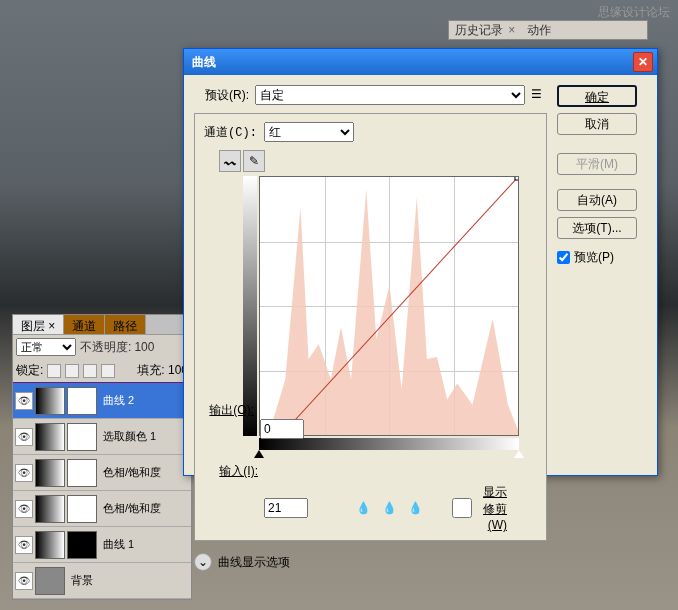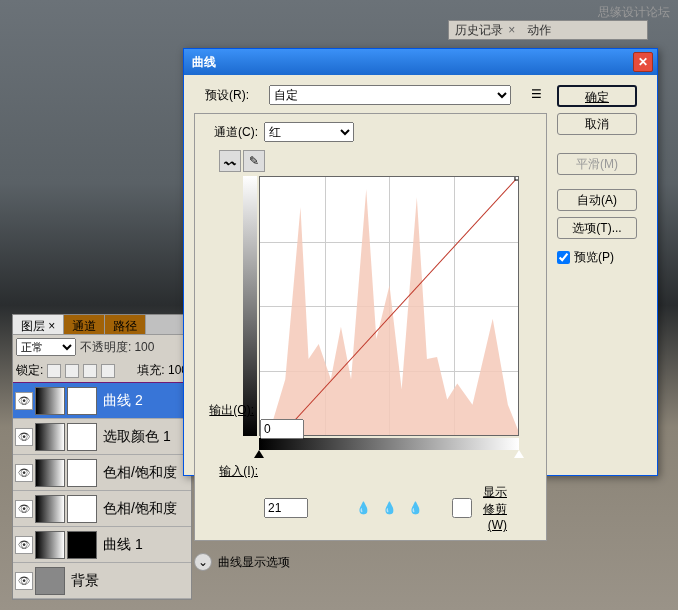--- a/index.html
+++ b/index.html
@@ -24,39 +24,39 @@
 .layers-lock { display: flex; padding: 3px; gap: 4px; align-items: center; border-bottom: 1px solid #701a75; font-size: 11px; }
 .layers-lock .lock-icon { width: 14px; height: 14px; border: 1px solid #999; background: #eee; }
 
 .layer-row { display: flex; align-items: center; height: 36px; border-bottom: 1px solid #aaa; padding: 2px; }
 .layer-row.selected { background: #3875d7; color: #fff; }
 .layer-eye { width: 18px; height: 18px; border: 1px solid #999; background: #fff; margin-right: 2px; display: flex; align-items: center; justify-content: center; }
 .layer-eye::before { content: "👁"; font-size: 10px; color: #333; }
 .layer-thumb { width: 30px; height: 28px; background: linear-gradient(90deg, #000, #fff); border: 1px solid #666; margin-right: 2px; }
 .layer-thumb.white { background: #fff; }
 .layer-thumb.black { background: #000; }
-.layer-name { font-size: 14px; margin-left: 4px; }
+.layer-name { font-size: 11px; margin-left: 4px; }
 
 .curves-dialog { position: absolute; top: 48px; left: 183px; width: 475px; height: 428px; background: #ece9d8; border: 1px solid #0054e3; box-shadow: 2px 2px 8px rgba(0,0,0,0.4); }
 .titlebar { height: 26px; background: linear-gradient(180deg, #3b91f7 0%, #2b7de2 50%, #1c6ad0 100%); display: flex; align-items: center; padding: 0 4px; color: #fff; font-weight: bold; }
 .titlebar .title { flex: 1; padding-left: 4px; }
 .titlebar .close-btn { width: 20px; height: 20px; background: #e74c3c; border: 1px solid #a03020; color: #fff; display: flex; align-items: center; justify-content: center; border-radius: 2px; cursor: pointer; }
 
 .dialog-body { padding: 10px; display: flex; }
 .dialog-left { flex: 1; }
 .dialog-right { width: 90px; margin-left: 10px; }
 
-.preset-row { display: flex; align-items: center; margin-bottom: 8px; gap: 20px; }
+.preset-row { display: flex; align-items: center; margin-bottom: 8px; gap: 6px; }
 .preset-row label { width: 55px; text-align: right; }
 .preset-row select { flex: 1; height: 20px; }
 .preset-menu { width: 16px; height: 16px; }
 
 .curves-area { border: 1px solid #999; padding: 8px; background: #ece9d8; }
 .channel-row { display: flex; align-items: center; margin-bottom: 8px; gap: 6px; }
-.channel-row label { width: 55px; text-align: right; }
+.channel-row label { width: 55px; text-align: center; font-family: Liberation Mono, monospace; }
 .channel-row select { width: 90px; height: 20px; }
 
 .tool-icons { display: flex; gap: 2px; margin-bottom: 4px; margin-left: 16px; }
 .tool-icon { width: 22px; height: 22px; border: 1px solid #999; background: #ddd; display: flex; align-items: center; justify-content: center; }
 
 .graph-container { display: flex; margin-left: 40px; }
 .y-gradient { width: 14px; height: 260px; background: linear-gradient(180deg, #fff, #000); margin-right: 2px; }
 .graph { width: 260px; height: 260px; border: 1px solid #666; background: #fff; position: relative; }
 .graph-grid { position: absolute; inset: 0; }
 .grid-line-v, .grid-line-h { position: absolute; background: #ccc; }

